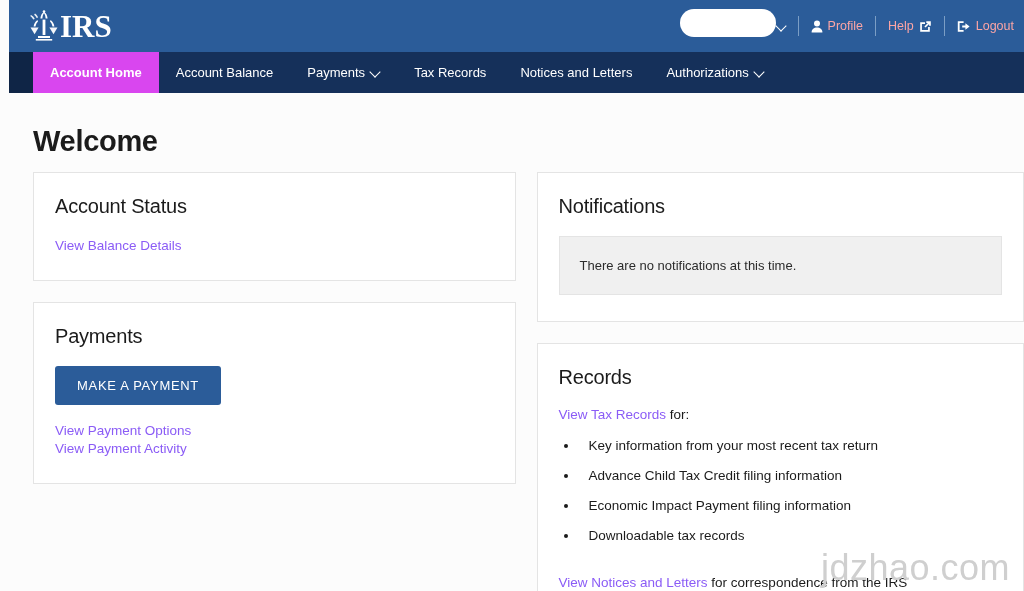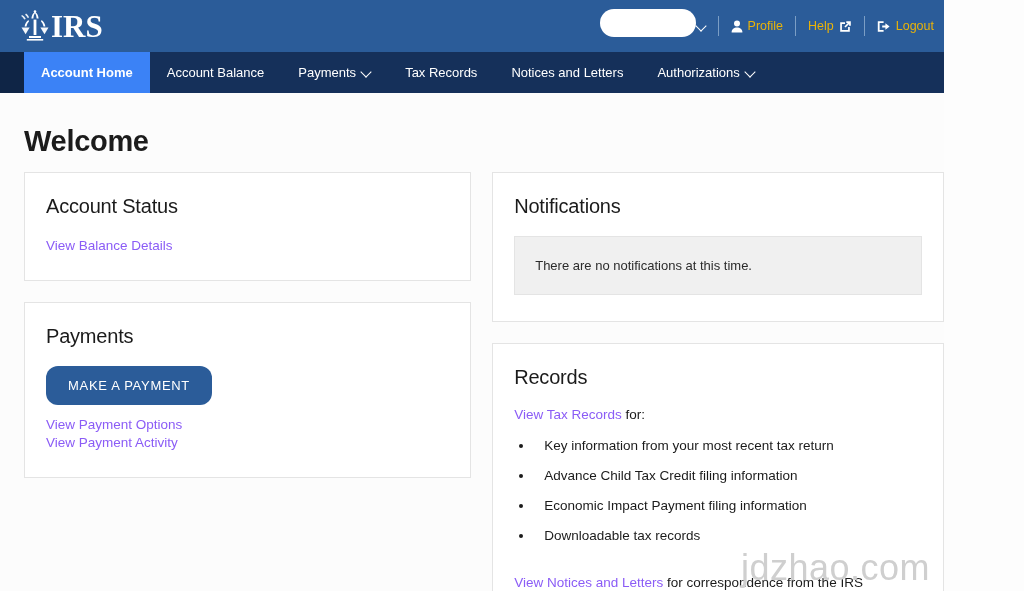--- a/index.html
+++ b/index.html
@@ -2,21 +2,21 @@
 <html><head>
 <meta charset="utf-8">
 <style>
   * { box-sizing: border-box; margin: 0; padding: 0; }
   html, body {
     width: 1024px; height: 591px;
     font-family: "Liberation Sans", sans-serif;
     background: #fdfdfd;
     overflow: hidden;
   }
-  .page { position: relative; width: 944px; height: 591px; background: #fcfcfc; }
+  .page { position: relative; width: 1024px; height: 591px; background: #fcfcfc; padding-left: 9px; }
 
   
   .topbar {
     height: 52px; background: #2b5c99;
     display: flex; align-items: center; position: relative;
   }
   .logo-wrap { display: flex; align-items: center; margin-left: 20px; }
   .logo-emblem { width: 30px; height: 32px; display: block; }
   .logo-text {
     font-family: "Liberation Serif", serif;
@@ -27,42 +27,42 @@
     margin-left: auto; display: flex; align-items: center;
     height: 100%; padding-right: 10px; color: #fff; font-size: 12.5px;
   }
   .user-chip { position: relative; display: flex; align-items: center; margin-right: 4px; }
   .user-name { color: #ffffff; font-size: 12.5px; letter-spacing: .2px; }
   .redaction {
     position: absolute; left: -3px; top: -10px;
     width: 96px; height: 28px; background: #ffffff; border-radius: 14px;
   }
   .divider { width: 1px; height: 20px; background: #7b9ec5; margin: 0 12px; }
-  .top-item { display: flex; align-items: center; gap: 5px; color: #eab308; cursor: pointer; white-space: nowrap; }
+  .top-item { display: flex; align-items: center; gap: 5px; color: #fca5a5; cursor: pointer; white-space: nowrap; }
   .caret { display: inline-block; width: 9px; height: 9px; position: relative; }
   .caret::after {
     content: ""; position: absolute; left: 0; top: 0;
     width: 7px; height: 7px;
     border-right: 1.6px solid #fff; border-bottom: 1.6px solid #fff;
     transform: rotate(45deg);
   }
   .ico { display: inline-block; line-height: 0; }
 
   
   .navbar {
     height: 41px; background: #15305a; display: flex; align-items: stretch;
     position: relative;
   }
   .nav-edge { width: 24px; background: #0f2546; }
   .nav-item {
     display: flex; align-items: center; gap: 6px;
     padding: 0 17px; color: #ffffff; font-size: 13px; cursor: pointer;
     white-space: nowrap;
   }
-  .nav-item.active { background: #3b82f6; font-weight: 700; }
+  .nav-item.active { background: #d946ef; font-weight: 700; }
 
   
   .content { padding: 14px 0 0 0; }
   .welcome {
     font-size: 29px; font-weight: 700; color: #1b1b1b;
     margin: 18px 0 14px 24px; letter-spacing: -0.3px;
   }
   .columns { display: flex; gap: 0; padding: 0 0 0 24px; }
   .col-left { width: 487px; }
   .col-right { width: 492px; margin-left: 21px; }
@@ -76,24 +76,24 @@
     margin-bottom: 18px; letter-spacing: -0.2px;
   }
   a.vlink {
     color: #8b5cf6; font-size: 13.5px;
     display: inline-block; cursor: pointer;
   }
   .link-row { }
 
   .btn-primary {
     display: inline-block; background: #2b5c99; color: #ffffff;
-    border: none; border-radius: 12px;
+    border: none; border-radius: 3px;
     padding: 12px 22px; font-size: 13px; letter-spacing: .7px;
     font-family: "Liberation Sans", sans-serif; cursor: pointer;
-    margin-bottom: 10px;
+    margin-bottom: 16px;
   }
 
   .notice-box {
     background: #f0f0f0; border: 1px solid #e4e4e4;
     padding: 21px 20px; font-size: 13px; color: #2b2b2b;
   }
 
   .records-intro { font-size: 13.5px; color: #1b1b1b; }
   ul.rec-list { margin: 16px 0 6px 20px; }
   ul.rec-list li {

